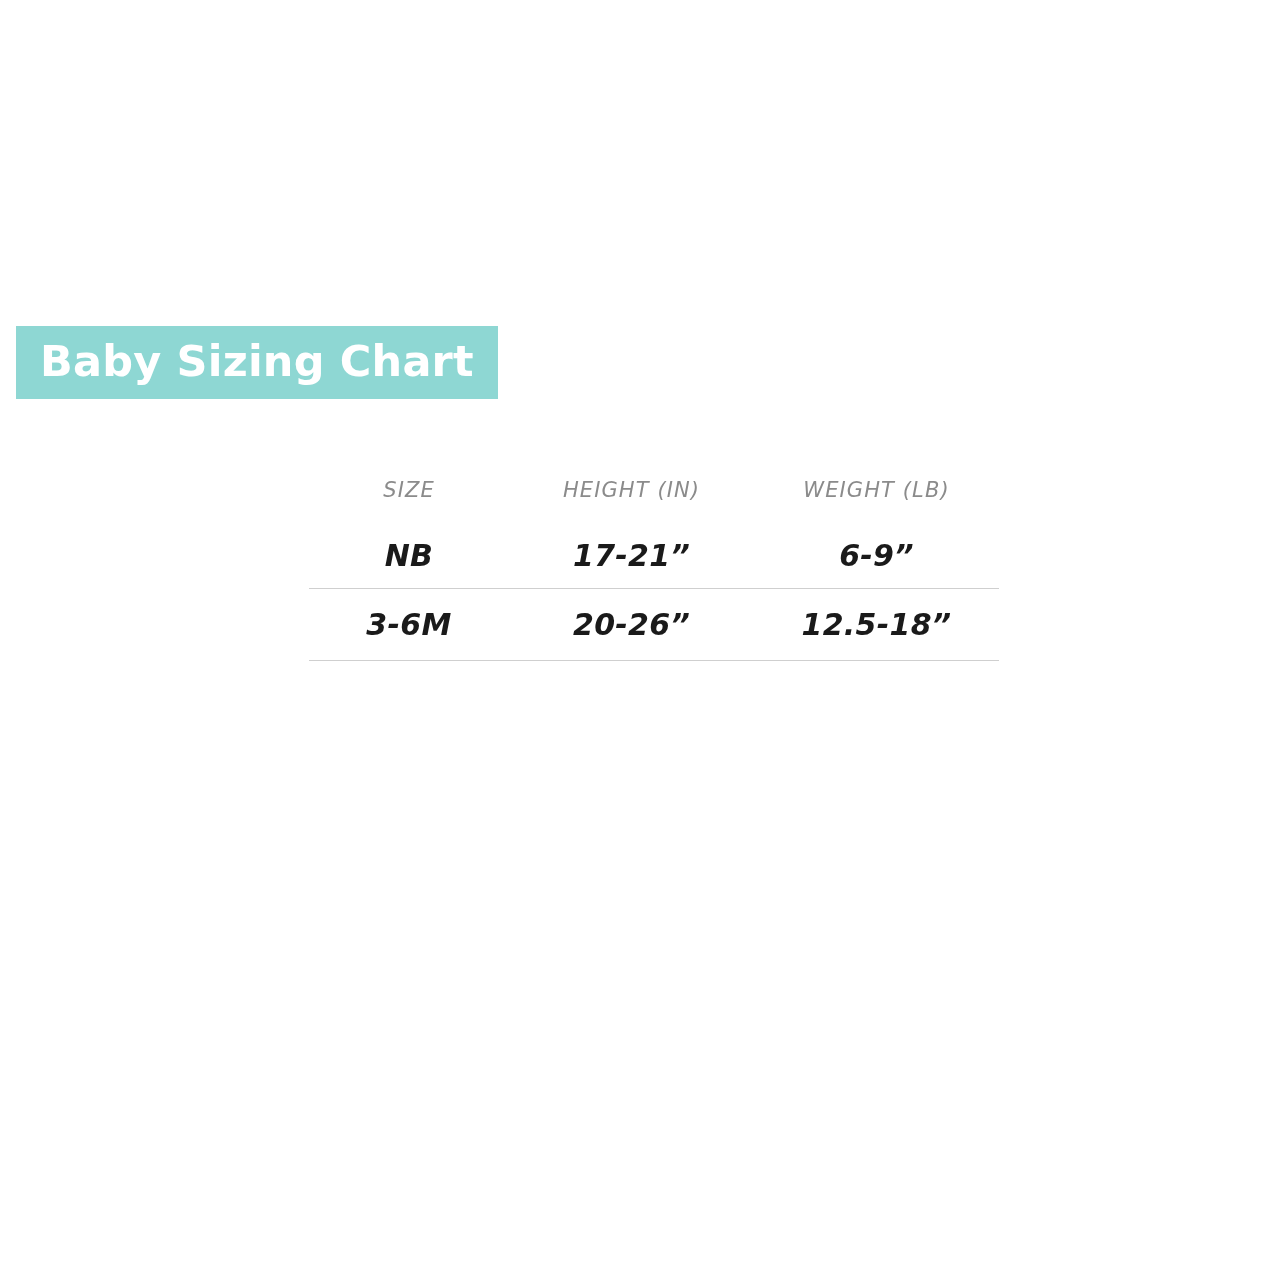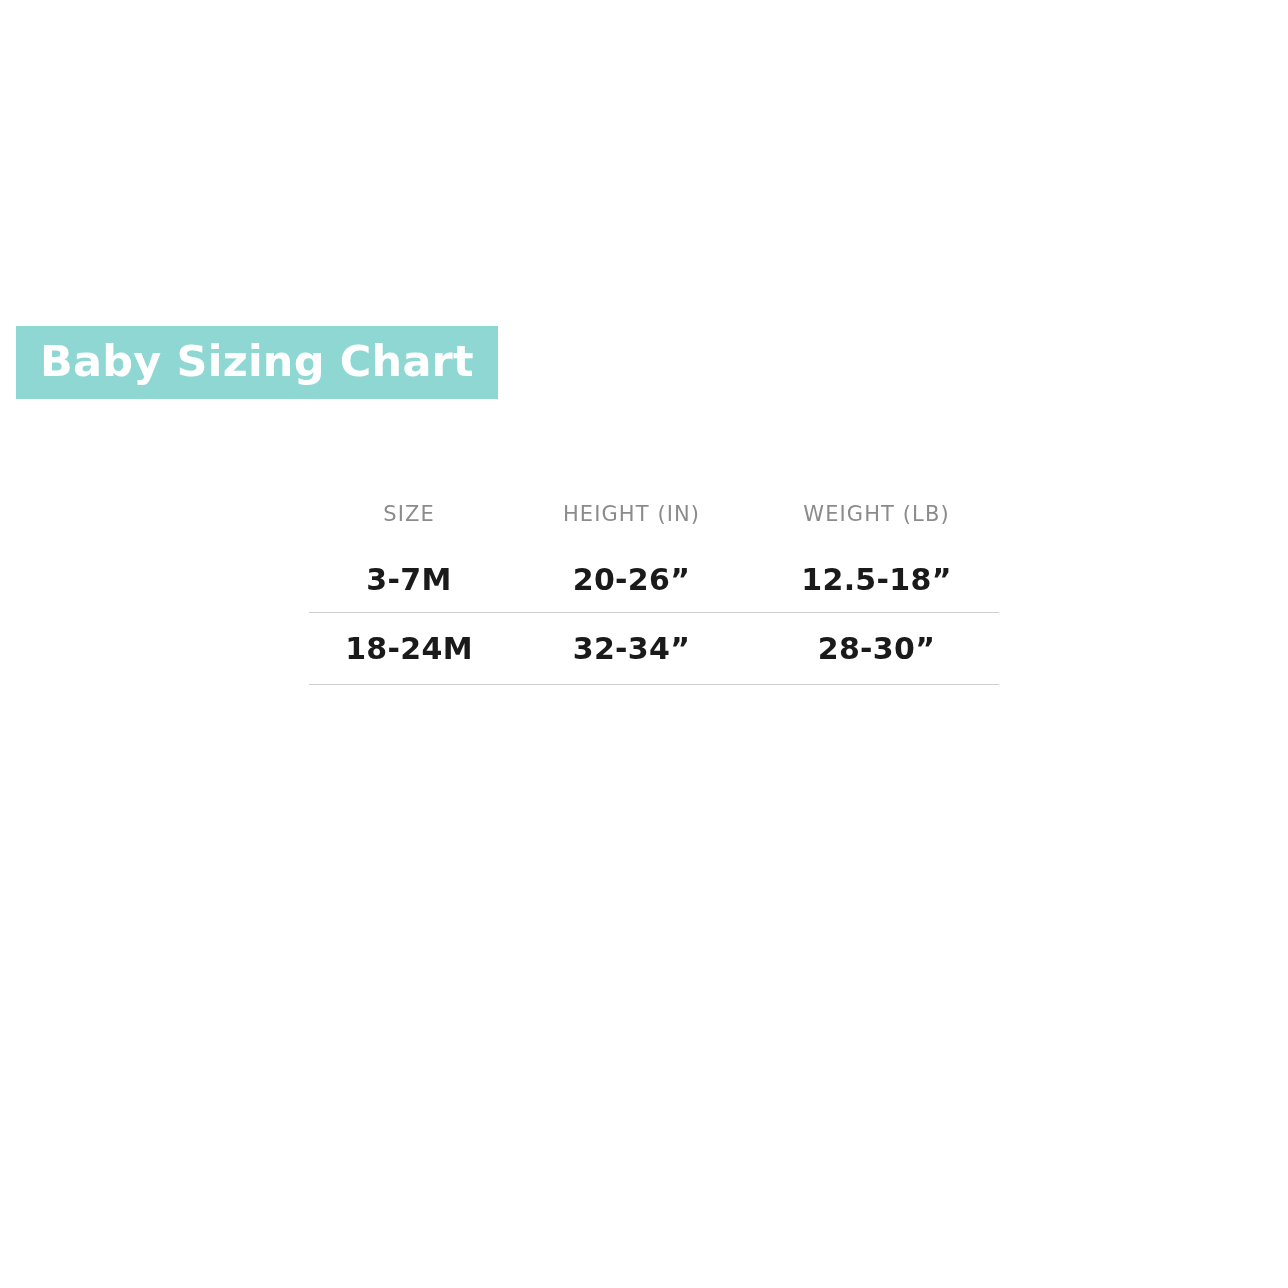--- a/index.html
+++ b/index.html
@@ -31,23 +31,24 @@
     background: #8ed7d3;
     color: #ffffff;
     font-size: 43px;
     font-weight: bold;
     letter-spacing: 0.2px;
     padding: 14px 24px 16px 24px;
     line-height: 1.0;
   }
   .table-wrap {
     position: absolute;
-    top: 502px;
+    top: 478px;
     left: 309px;
     width: 690px;
+    font-style: italic;
   }
   table.sizing {
     width: 690px;
     border-collapse: collapse;
     table-layout: fixed;
   }
   table.sizing col.c1 { width: 200px; }
   table.sizing col.c2 { width: 245px; }
   table.sizing col.c3 { width: 245px; }
   table.sizing thead th {
@@ -94,26 +95,26 @@
       </colgroup>
       <thead>
         <tr>
           <th>SIZE</th>
           <th>HEIGHT (IN)</th>
           <th>WEIGHT (LB)</th>
         </tr>
       </thead>
       <tbody>
         <tr>
-          <td>3-7M</td>
+          <td>NB</td>
+          <td>17-21”</td>
+          <td>6-9”</td>
+        </tr>
+        <tr>
+          <td>3-6M</td>
           <td>20-26”</td>
           <td>12.5-18”</td>
-        </tr>
-        <tr>
-          <td>18-24M</td>
-          <td>32-34”</td>
-          <td>28-30”</td>
         </tr>
       </tbody>
     </table>
   </div>
 
 </div>
 
 </body></html>

